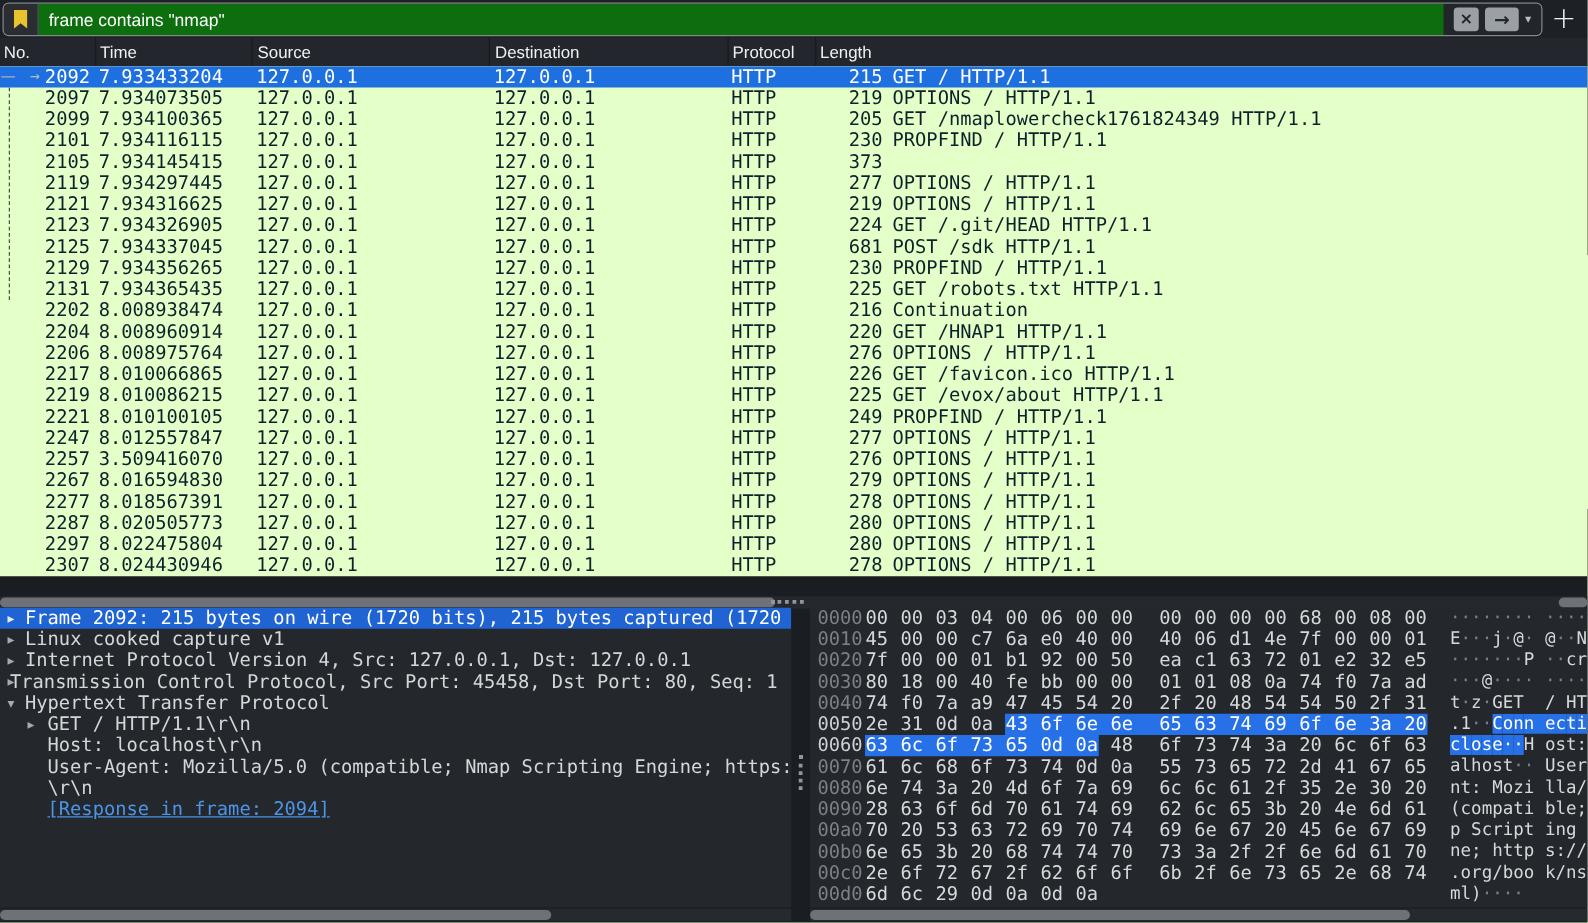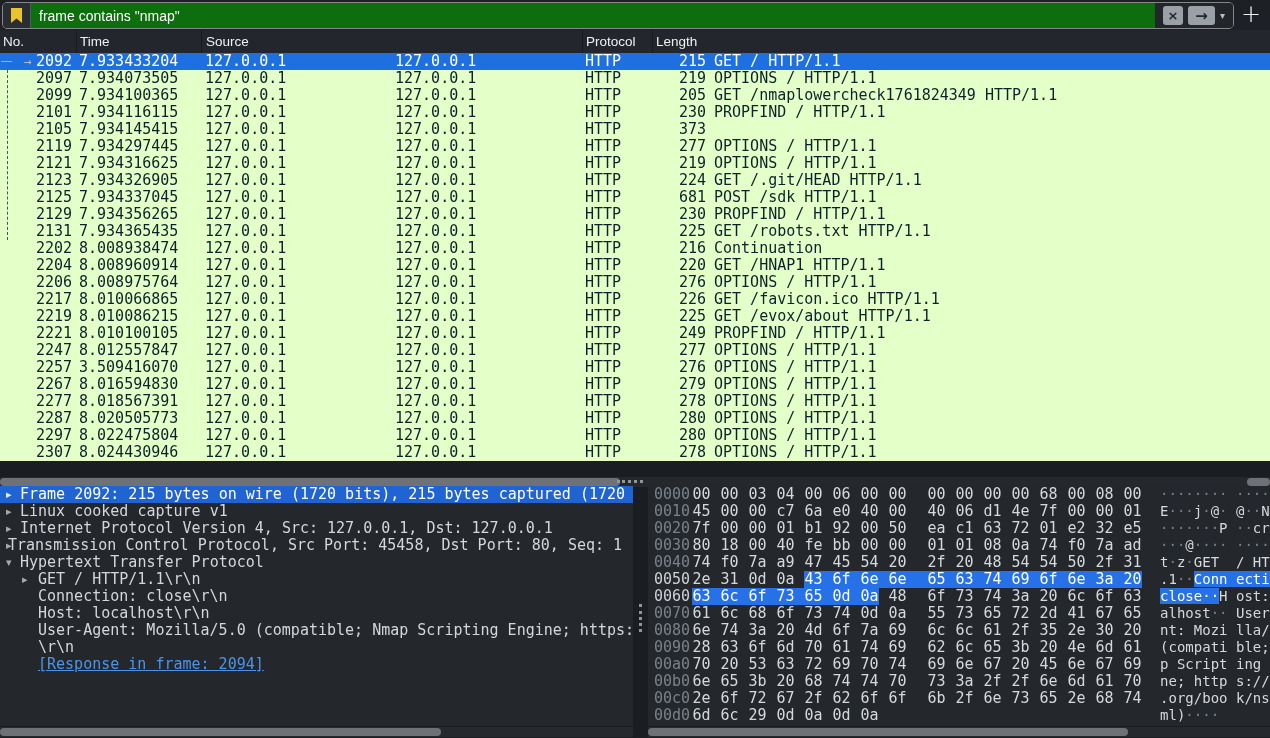--- a/index.html
+++ b/index.html
@@ -107,20 +107,21 @@
   </div>
   <div class="add-btn">
     <span>+</span>
   </div>
 </div>
 
 <div class="header-row" id="header-row">
     <div class="hcell first" style="left: 0px; width: 76px; padding-left: 3px;">No.</div>
     <div class="hcell" style="left: 76px; width: 125px; padding-left: 3px;">Time</div>
     <div class="hcell" style="left: 201px; width: 190px; padding-left: 4px;">Source</div>
+    <div class="hcell" style="left: 391px; width: 191px; padding-left: 4px;">Destination</div>
     <div class="hcell" style="left: 582px; width: 70px; padding-left: 3px;">Protocol</div>
     <div class="hcell" style="left: 652px; width: 55px; padding-left: 3px;">Length</div>
   </div>
 
 <div class="packet-list" id="packet-rows">
   <div class="conv-line"></div>
 <div class="prow selected">
       <span class="pcell c-no">2092</span>
       <span class="pcell c-time">7.933433204</span>
       <span class="pcell c-src">127.0.0.1</span>
@@ -345,21 +346,20 @@
 </div>
 <div class="hsplit-dots"></div>
 
 <div class="details-pane" id="detail-lines">
     <div class="dline selected"><span class="dmark" style="left: 6px;">▸</span><span class="dtext" style="left: 20px;">Frame 2092: 215 bytes on wire (1720 bits), 215 bytes captured (1720</span></div>
     <div class="dline"><span class="dmark" style="left: 6px;">▸</span><span class="dtext" style="left: 20px;">Linux cooked capture v1</span></div>
     <div class="dline"><span class="dmark" style="left: 6px;">▸</span><span class="dtext" style="left: 20px;">Internet Protocol Version 4, Src: 127.0.0.1, Dst: 127.0.0.1</span></div>
     <div class="dline"><span class="dmark" style="left: 6px;">▸</span><span class="dtext" style="left: 8px;">Transmission Control Protocol, Src Port: 45458, Dst Port: 80, Seq: 1</span></div>
     <div class="dline"><span class="dmark" style="left: 6px;">▾</span><span class="dtext" style="left: 20px;">Hypertext Transfer Protocol</span></div>
     <div class="dline"><span class="dmark" style="left: 22px;">▸</span><span class="dtext" style="left: 38px;">GET / HTTP/1.1\r\n</span></div>
-    <div class="dline"><span class="dtext" style="left: 38px;">Connection: close\r\n</span></div>
     <div class="dline"><span class="dtext" style="left: 38px;">Host: localhost\r\n</span></div>
     <div class="dline"><span class="dtext" style="left: 38px;">User-Agent: Mozilla/5.0 (compatible; Nmap Scripting Engine; https:</span></div>
     <div class="dline"><span class="dtext" style="left: 38px;">\r\n</span></div>
     <div class="dline link"><span class="dtext" style="left: 38px;">[Response in frame: 2094]</span></div>
   </div>
 
 <div class="vsplit-dots"></div>
 
 <div class="bytes-pane" id="hex-rows">
     <div class="hrow"><span class="hoffset">0000</span><span class="hbyte" style="left: 44px;">00</span><span class="hbyte" style="left: 72px;">00</span><span class="hbyte" style="left: 100px;">03</span><span class="hbyte" style="left: 128px;">04</span><span class="hbyte" style="left: 156px;">00</span><span class="hbyte" style="left: 184px;">06</span><span class="hbyte" style="left: 212px;">00</span><span class="hbyte" style="left: 240px;">00</span><span class="hbyte" style="left: 279px;">00</span><span class="hbyte" style="left: 307px;">00</span><span class="hbyte" style="left: 335px;">00</span><span class="hbyte" style="left: 363px;">00</span><span class="hbyte" style="left: 391px;">68</span><span class="hbyte" style="left: 419px;">00</span><span class="hbyte" style="left: 447px;">08</span><span class="hbyte" style="left: 475px;">00</span><span class="hascii"><span class="achar dim">·</span><span class="achar dim">·</span><span class="achar dim">·</span><span class="achar dim">·</span><span class="achar dim">·</span><span class="achar dim">·</span><span class="achar dim">·</span><span class="achar dim">·</span><span class="achar"> </span><span class="achar dim">·</span><span class="achar dim">·</span><span class="achar dim">·</span><span class="achar dim">·</span><span class="achar">h</span></span></div>

